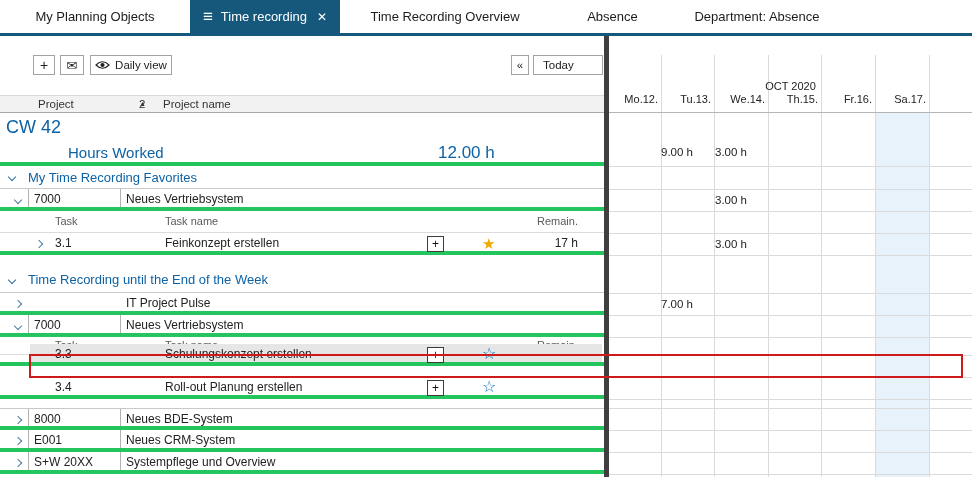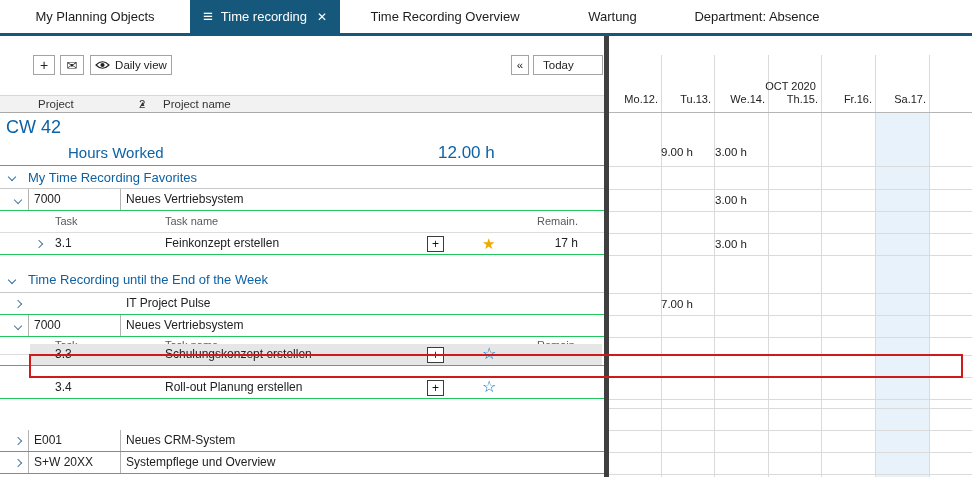--- a/index.html
+++ b/index.html
@@ -27,21 +27,21 @@
 
   
   .colhdr{position:absolute;left:0;top:59px;width:604px;height:18px;background:#f2f2f2;
           border-top:1px solid #d8d8d8;border-bottom:1px solid #a9a9a9;font-size:11.5px;color:#333}
   .colhdr span{position:absolute;line-height:16px;white-space:nowrap}
   .sorttri{font-size:7px;vertical-align:2px}
 
   .blue{color:#0d62a5}
   .txt{position:absolute;white-space:nowrap}
 
-  .lrow{position:absolute;left:0;width:604px;border-bottom:1px solid #22c55e}
+  .lrow{position:absolute;left:0;width:604px;border-bottom:4px solid #22c55e}
   .r22{height:22px;line-height:21px}
   .cellbox{position:absolute;left:28px;top:0;bottom:0;width:93px;
            border-left:1px solid #b3b3b3;border-right:1px solid #b3b3b3;padding-left:5px}
   .sect{position:absolute;left:0;width:604px;border-bottom:1px solid #c9c9c9;
         color:#0d62a5;font-size:13px}
   .thdr{position:absolute;left:0;width:604px;border-bottom:1px solid #dcdcdc;
         color:#5a5a5a;font-size:11px}
   .remain{position:absolute;left:500px;width:78px;text-align:right;white-space:nowrap}
 
   .chev{position:absolute;width:6px;height:6px;border-right:1.5px solid #4e7b9e;
@@ -76,21 +76,21 @@
 <div class="screen">
 
   <div class="tabbar">
     <div class="tab" style="flex:0 0 190px">My Planning Objects</div>
     <div class="tab active" style="flex:0 0 150px">
       <span class="hamb">≡</span>
       <span>Time recording</span>
       <span class="closex">✕</span>
     </div>
     <div class="tab" style="flex:0 0 210px">Time Recording Overview</div>
-    <div class="tab" style="flex:0 0 125px">Wartung</div>
+    <div class="tab" style="flex:0 0 125px">Absence</div>
     <div class="tab" style="flex:0 0 164px">Department: Absence</div>
   </div>
 
   <div class="lpanel">
 
     <div class="btn" style="left:33px;top:19px;width:22px;height:20px;font-size:14px">+</div>
     <div class="btn" style="left:60px;top:19px;width:24px;height:20px;font-size:13px">✉</div>
     <div class="btn" style="left:90px;top:19px;width:82px;height:20px">
       <span style="display:flex">
         <svg width="15" height="10" viewBox="0 0 15 10">
@@ -175,20 +175,25 @@
       <span class="star outline" style="left:482px;top:2px">☆</span>
     </div>
 
     <div class="lrow r22" style="top:341px">
       <span class="txt" style="left:55px">3.4</span>
       <span class="txt" style="left:165px">Roll-out Planung erstellen</span>
       <span class="plusbox" style="left:427px;top:3px">+</span>
       <span class="star outline" style="left:482px;top:2px">☆</span>
     </div>
 
+    <div class="lrow r22" style="top:372px;border-top:1px solid #c9c9c9">
+      <span class="chev r" style="left:15px;top:8px"></span>
+      <span class="cellbox">8000</span>
+      <span class="txt" style="left:126px">Neues BDE-System</span>
+    </div>
 
     <div class="lrow r22" style="top:394px">
       <span class="chev r" style="left:15px;top:8px"></span>
       <span class="cellbox">E001</span>
       <span class="txt" style="left:126px">Neues CRM-System</span>
     </div>
 
     <div class="lrow r22" style="top:416px">
       <span class="chev r" style="left:15px;top:8px"></span>
       <span class="cellbox">S+W 20XX</span>

